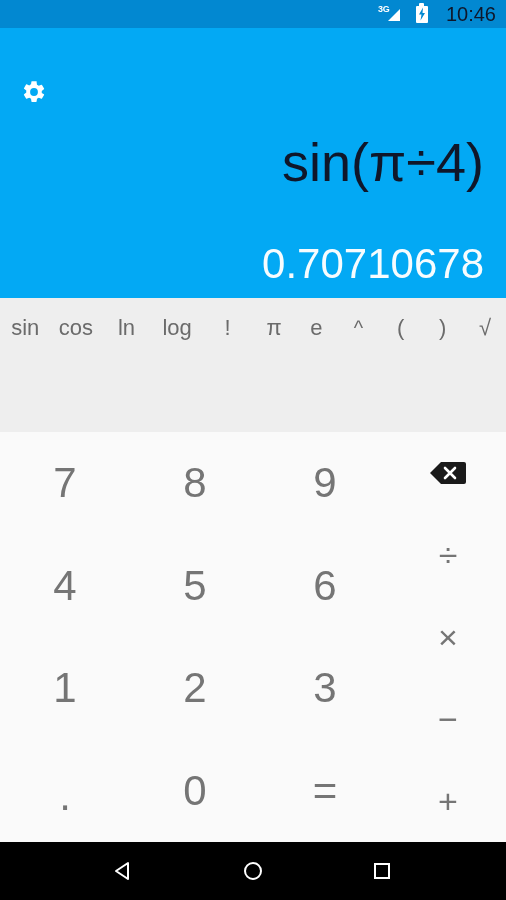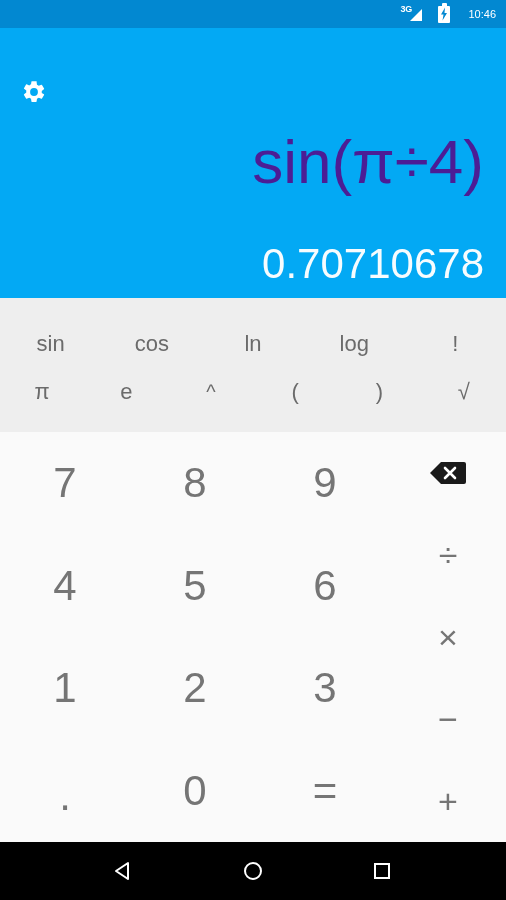--- a/index.html
+++ b/index.html
@@ -71,22 +71,22 @@
     background: #ffffff;
     border-radius: 1px 1px 0 0;
   }
   .battery-bolt {
     position: absolute;
     left: 50%; top: 50%;
     transform: translate(-50%, -50%);
     width: 12px; height: 17px;
   }
   .clock {
-    color: #ffffff;
-    font-size: 11px;
+    color: #0f172a;
+    font-size: 20px;
     letter-spacing: 0px;
     margin-left: 2px;
   }
 
   
   #display {
     position: absolute;
     left: 0; top: 28px;
     width: 506px;
     height: 270px;
@@ -101,22 +101,22 @@
     align-items: center;
     justify-content: center;
     cursor: pointer;
   }
   #formula {
     position: absolute;
     right: 22px;
     top: 98px;
     width: 470px;
     text-align: right;
-    color: #4c1d95;
-    font-size: 62px;
+    color: #0f172a;
+    font-size: 54px;
     line-height: 72px;
     font-weight: 300;
     white-space: nowrap;
     overflow: hidden;
   }
   #result {
     position: absolute;
     right: 22px;
     top: 212px;
     width: 470px;
@@ -131,21 +131,21 @@
   }
 
   
   #sci-pad {
     position: absolute;
     left: 0; top: 298px;
     width: 506px;
     height: 134px;
     background: #eeeeee;
     display: flex;
-    flex-direction: column;
+    flex-direction: row;
     justify-content: center;
     box-sizing: border-box;
     padding-top: 6px;
   }
   .sci-row {
     display: flex;
     width: 506px;
     height: 48px;
   }
   .sci-key {

